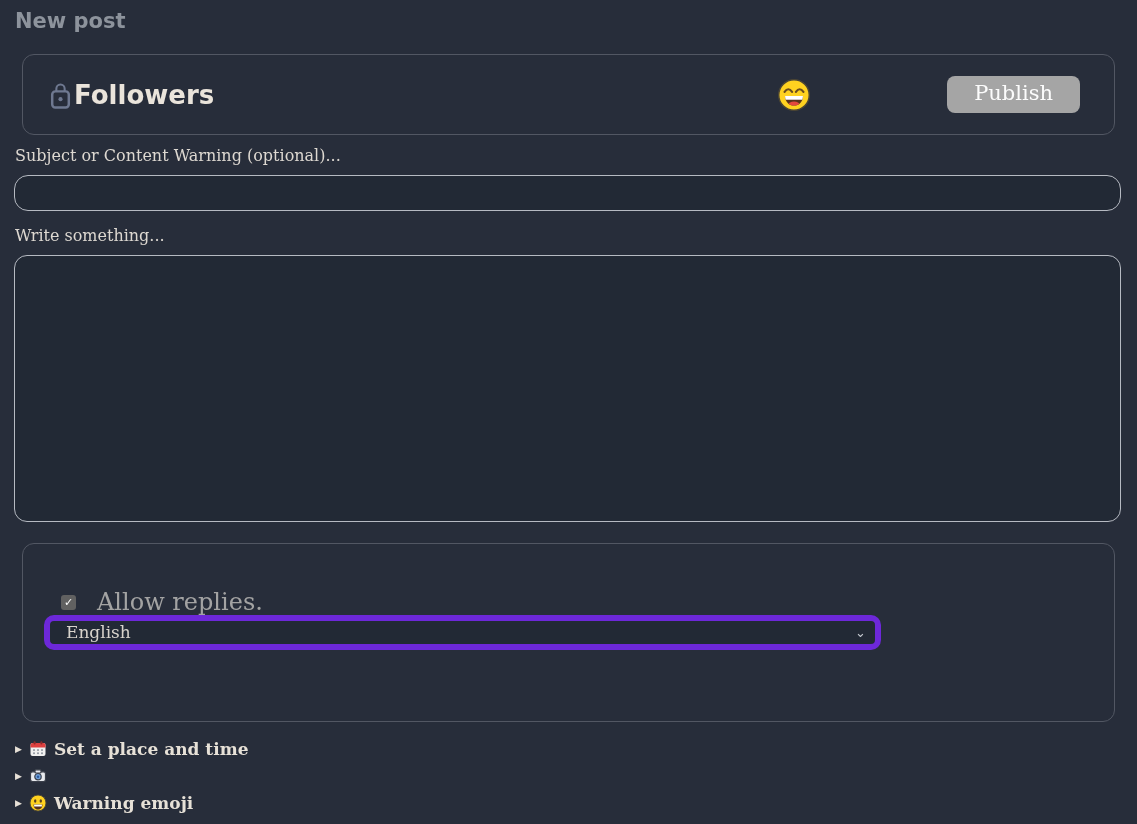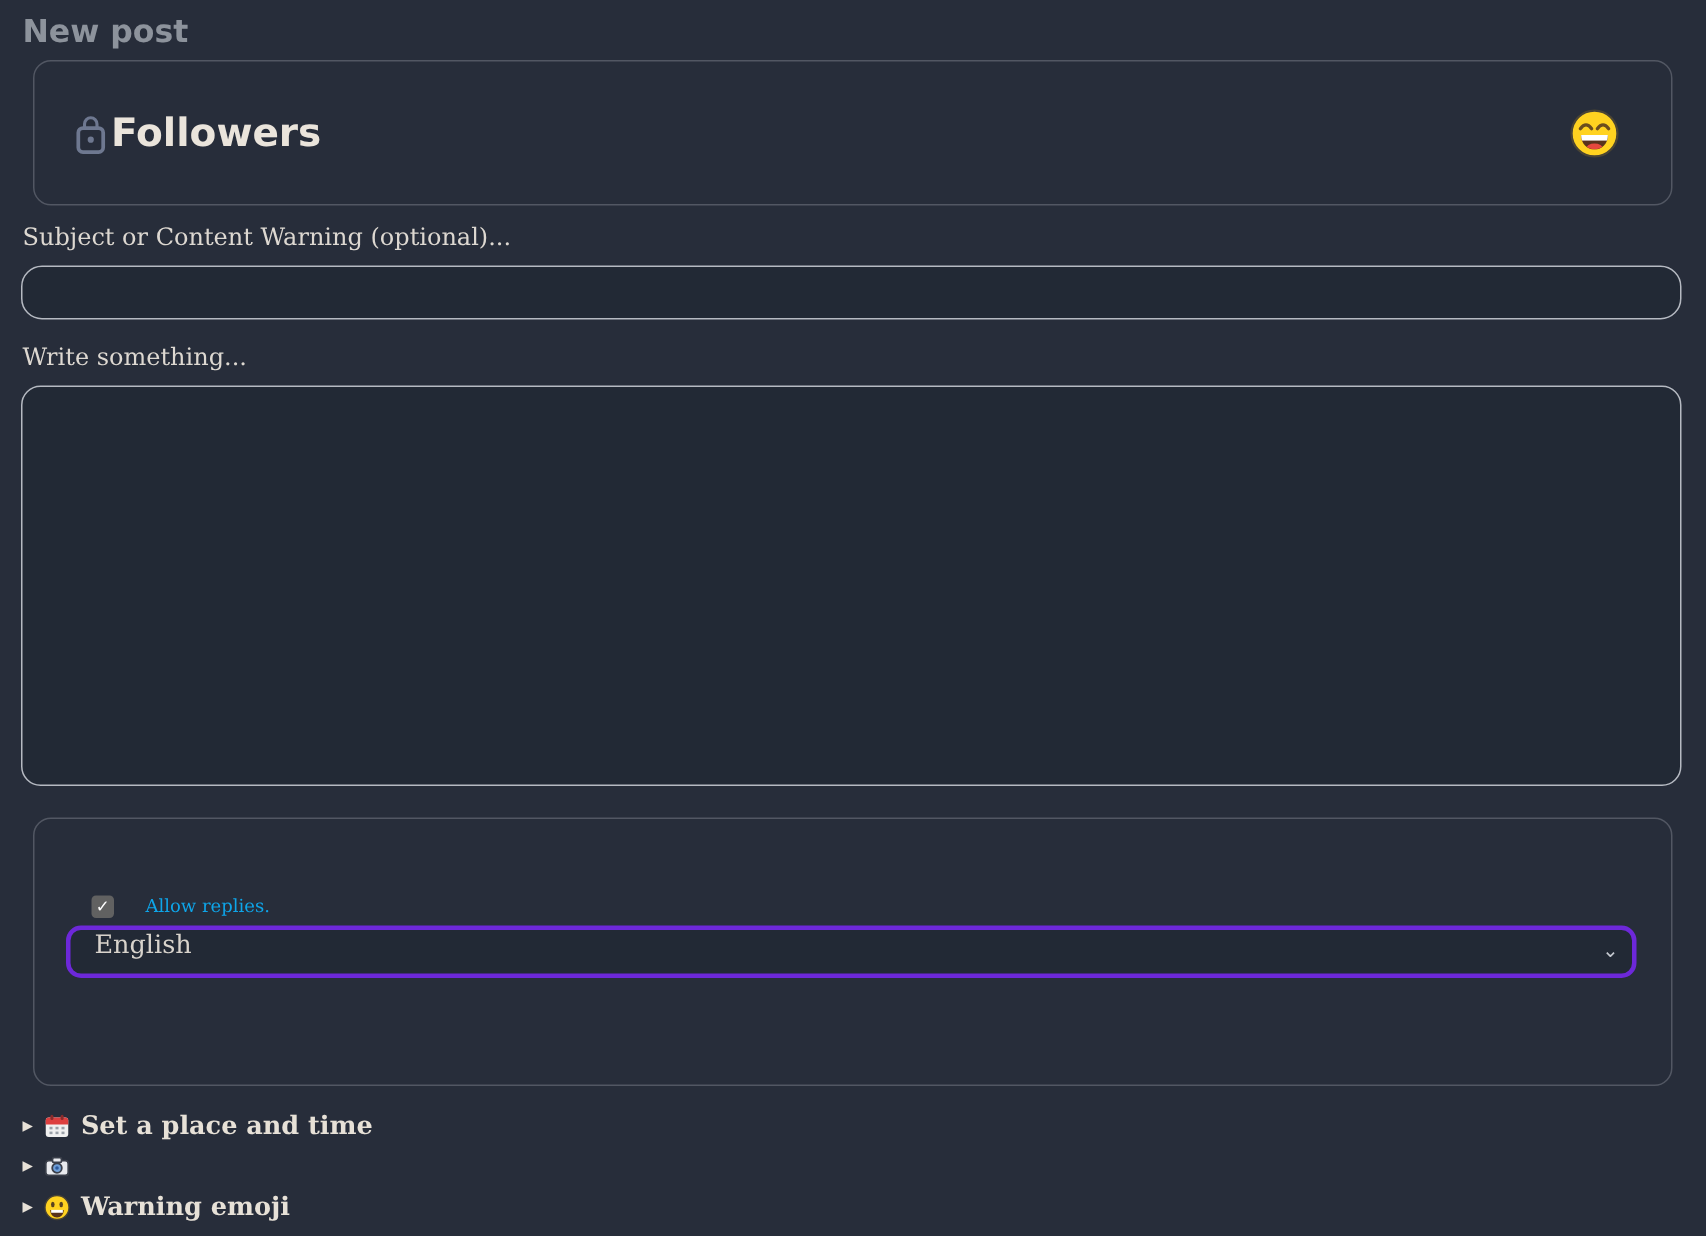--- a/index.html
+++ b/index.html
@@ -23,22 +23,22 @@
 
   .card {
     border: 1px solid #525763;
     border-radius: 12px;
     margin: 0 8px;
     background: transparent;
   }
 
   
   .top-card {
-    margin-top: 8px;
-    height: 97px;
+    margin-top: 22px;
+    height: 81px;
     display: flex;
     align-items: center;
     padding: 0 34px 0 27px;
   }
   .scope {
     display: flex;
     align-items: center;
     cursor: pointer;
   }
   .lock-svg { display: block; }
@@ -115,37 +115,38 @@
     font-family: "DejaVu Sans", "Liberation Sans", sans-serif;
     font-size: 11px;
     font-weight: bold;
     line-height: 15px;
     text-align: center;
     cursor: pointer;
     flex: 0 0 auto;
   }
   .allow-label {
     margin-left: 21px;
-    font-size: 12px;
-    color: #0ea5e9;
+    font-size: 24px;
+    color: #a3a3a3;
   }
   .lang-label {
     font-size: 19px;
     line-height: 26px;
     color: #ddd8d1;
     margin: 17px 0 7px 1px;
   }
   .select-box {
     position: relative;
-    width: 1047px;
+    width: 837px;
     height: 35px;
     background: #222935;
-    border: 3px solid #6d28d9;
+    border: 6px solid #6d28d9;
     border-radius: 10px;
     display: flex;
+    align-items: center;
     padding: 0 26px 2px 16px;
     font-size: 17px;
     color: #d8d3cc;
     cursor: pointer;
   }
   .select-chevron {
     position: absolute;
     right: 9px;
     top: 50%;
     transform: translateY(-54%);
@@ -198,20 +199,21 @@
         </defs>
         <circle cx="18" cy="18" r="16.2" fill="#ffd220" stroke="#4a4434" stroke-width="1.6"></circle>
         <path d="M8 14.6 q4 -5.4 8 0" stroke="#6b4d1e" stroke-width="2.3" fill="none" stroke-linecap="round"></path>
         <path d="M20 14.6 q4 -5.4 8 0" stroke="#6b4d1e" stroke-width="2.3" fill="none" stroke-linecap="round"></path>
         <path d="M8.5 19 c0 6.2 4.3 10.2 9.5 10.2 s9.5-4 9.5-10.2 z" fill="#59331c"></path>
         <rect x="8.5" y="19" width="19" height="4" fill="#ffffff" clip-path="url(#mouthclip)"></rect>
         <ellipse cx="18" cy="28.6" rx="6" ry="3.6" fill="#e5483e" clip-path="url(#mouthclip)"></ellipse>
       </svg>
     </button>
 
+    <button class="publish-btn">Publish</button>
   </div>
 
   <div class="field-label">Subject or Content Warning (optional)...</div>
   <input class="text-input" type="text" aria-label="Subject or Content Warning (optional)..." style="">
 
   <div class="field-label label-2">Write something...</div>
   <textarea class="content-input" aria-label="Write something..." style=""></textarea>
 
   <div class="card options-card">
     <div class="allow-row">

